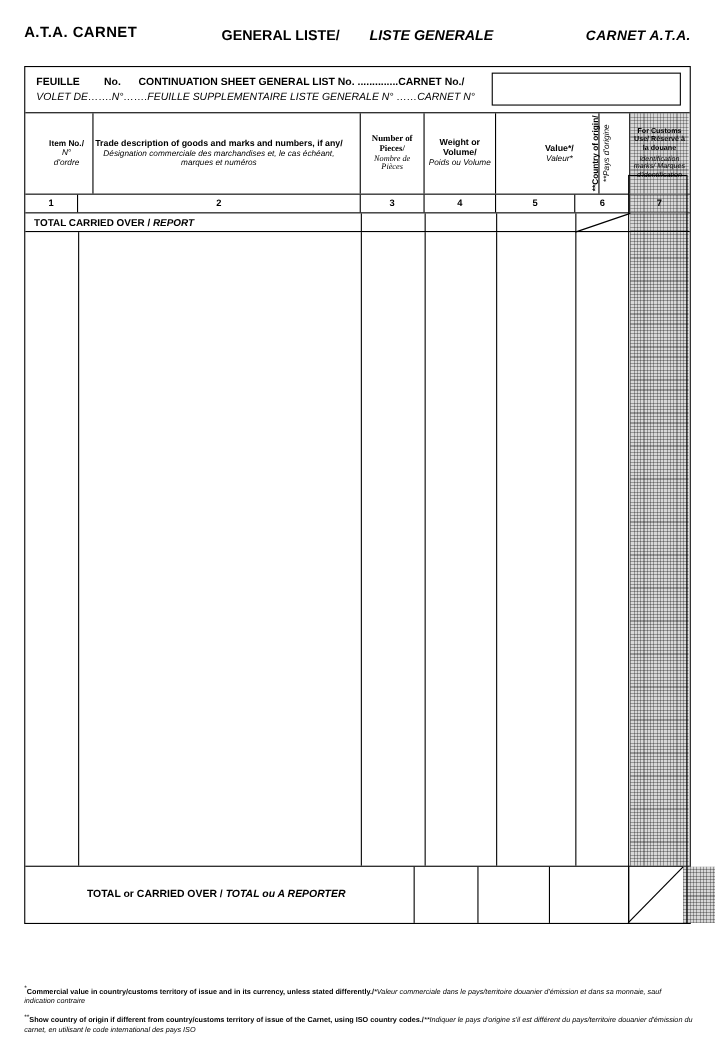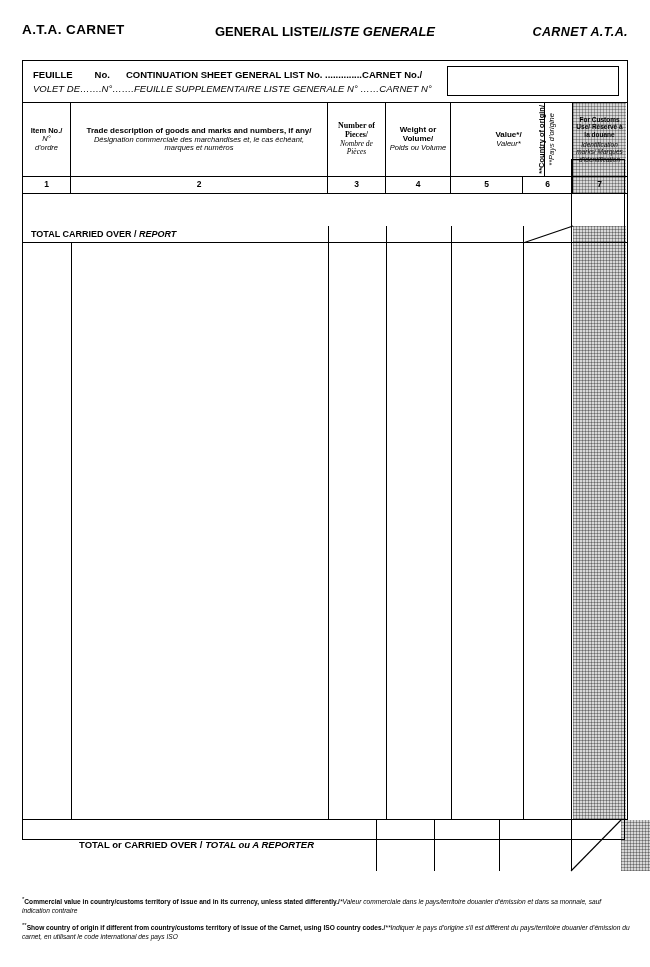--- a/index.html
+++ b/index.html
@@ -40,21 +40,21 @@
   }
   .hdr-center {
     position: absolute;
     left: 0;
     top: 2px;
     width: 606px;
     text-align: center;
     font-size: 13px;
     font-weight: bold;
   }
-  .hdr-center i { font-style: italic; font-weight: bold; }
+  .hdr-center i { font-style: italic; font-weight: bold; padding-left: 27px; }
   .hdr-right {
     position: absolute;
     right: 0;
     top: 3px;
     font-size: 12.5px;
     font-weight: bold;
     font-style: italic;
     letter-spacing: 0.4px;
     text-align: right;
   }
@@ -154,21 +154,20 @@
     box-sizing: border-box;
   }
   .numrow .cell-inner { font-size: 8.5px; font-weight: bold; }
 
   
   .tco {
     position: relative;
     height: 17px;
     border-bottom: 1.1px solid #000;
     box-sizing: border-box;
-    margin-top: 32px;
   }
   .tco-label {
     position: absolute;
     left: 8px;
     top: 3px;
     font-size: 9px;
     font-weight: bold;
     white-space: nowrap;
   }
   .tco-label i { font-style: italic; font-weight: bold; }
@@ -266,21 +265,21 @@
       <div class="line1">
         <span>FEUILLE</span><span class="sp-lg"></span><span>No.</span><span class="sp-md"></span><span>CONTINUATION SHEET GENERAL LIST No. ..............</span><span>CARNET No./</span>
       </div>
       <div class="line2">
         <span>VOLET DE…….N°</span><span>…….FEUILLE SUPPLEMENTAIRE LISTE GENERALE N° ……</span><span>CARNET N°</span>
       </div>
       <div class="carnet-box"></div>
     </div>
 
     <div class="colhdr">
-      <div class="cell" style="left:0; width:48px;">
+      <div class="cell" style="left:14px; width:48px;">
         <div class="cell-inner">
           <div class="t-b fs75">Item No./</div>
           <div class="t-i fs75">N°</div>
           <div class="t-i fs75">d'ordre</div>
         </div>
       </div>
 
       <div class="cell" style="left:48px; width:257px;">
         <div class="cell-inner" style="padding:2px 8px;">
           <div class="t-b fs8">Trade description of goods and marks and numbers, if any/</div>

